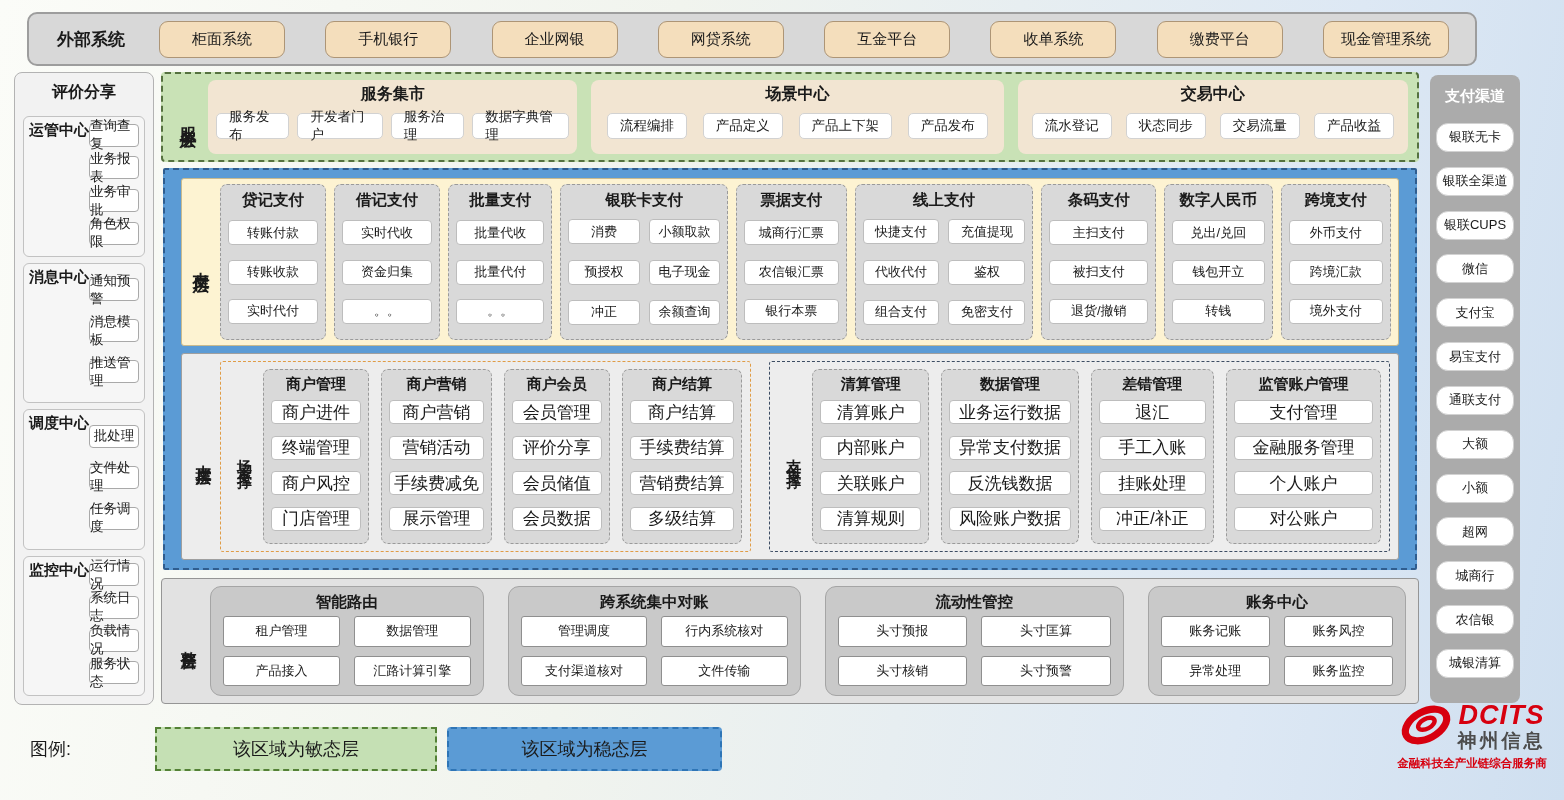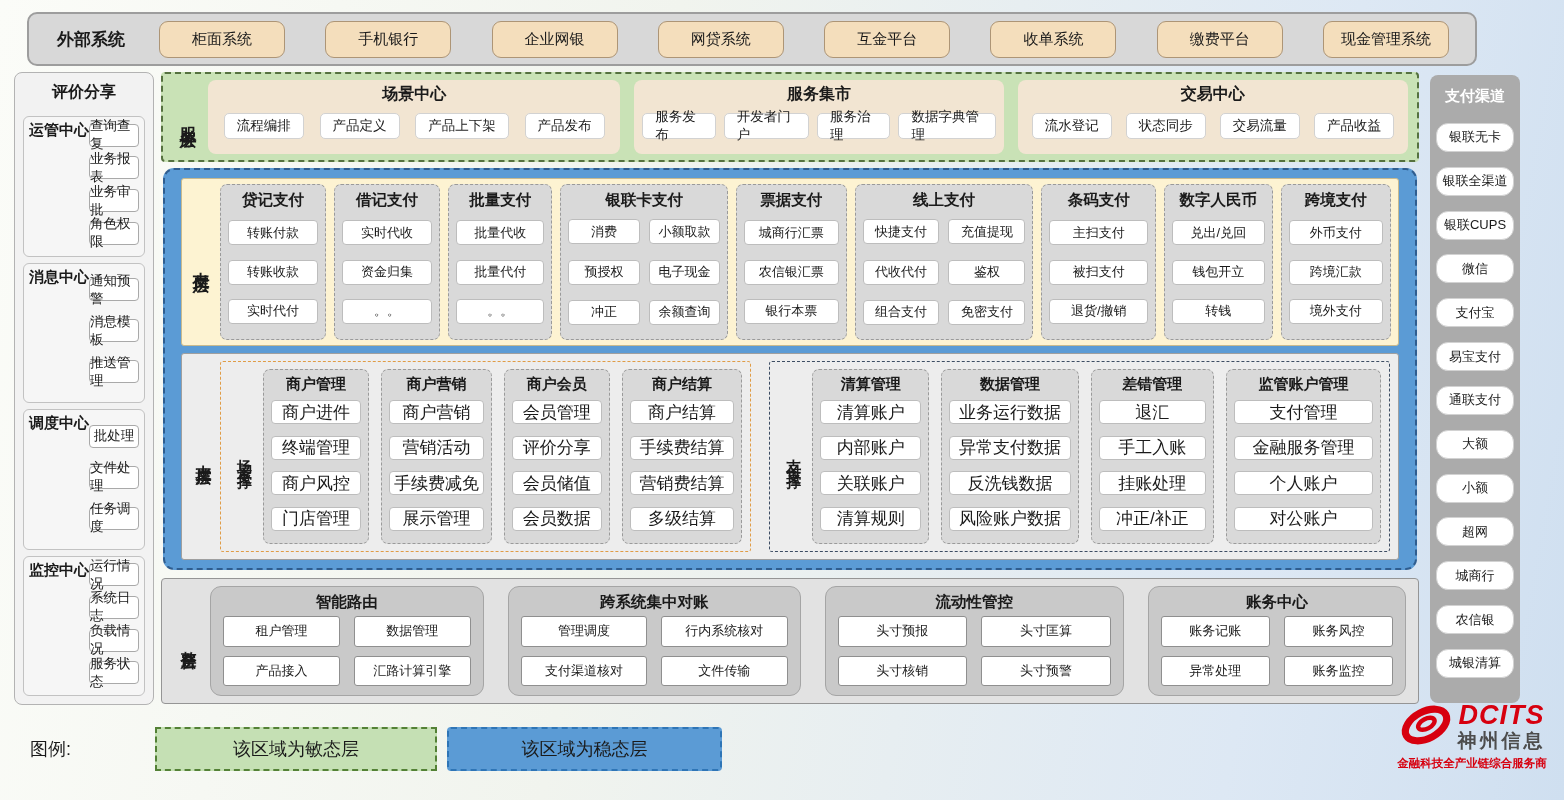--- a/index.html
+++ b/index.html
@@ -39,21 +39,21 @@
                  display:flex;align-items:stretch;padding:6px 9px;gap:4px;}
   .service-layer .v-label{font-size:17px;width:32px;}
   .service-groups{flex:1;display:flex;gap:14px;}
   .service-group{background:#f2e5d2;border-radius:8px;display:flex;flex-direction:column;padding:3px 8px 8px;}
   .service-group-title{font-weight:bold;font-size:16px;text-align:center;padding:1px 0;}
   .service-items{flex:1;display:flex;justify-content:space-evenly;align-items:center;gap:8px;}
   .service-items .white-btn{padding:0 12px;height:26px;font-size:13.5px;border-color:#d2d2d2;border-radius:5px;}
 
   
   .stable{position:absolute;left:163px;top:168px;width:1254px;height:402px;background:#5b9bd5;
-          border:2.5px dashed #2f5d8f;border-radius:11px;box-sizing:border-box;
+          border:2.5px dashed #2f5d8f;border-radius:2px;box-sizing:border-box;
           padding:8px 16px;display:flex;flex-direction:column;gap:7px;}
 
   
   .pay-layer{flex:170;background:#fdf3d2;border:1px solid #c9ba8d;border-radius:3px;
              display:flex;padding:5px 7px;gap:7px;min-height:0;}
   .pay-layer .v-label{font-size:17px;width:24px;}
   .pay-cols{flex:1;display:flex;gap:8px;}
   .pay-col{background:#d9d9d9;border:1.8px dashed #9a9a9a;border-radius:7px;
            display:flex;flex-direction:column;padding:2px 7px 7px;box-sizing:border-box;}
   .pay-col-title{font-weight:bold;font-size:15.5px;text-align:center;padding:3px 0 1px;white-space:nowrap;}
@@ -163,36 +163,36 @@
           <div class="white-btn">系统日志</div>
           <div class="white-btn">负载情况</div>
           <div class="white-btn">服务状态</div>
         </div>
     </div>
   </div>
 
   <div class="service-layer">
     <div class="v-label">服务层</div>
     <div class="service-groups">
+      <div class="service-group" style="flex:370">
+        <div class="service-group-title">服务集市</div>
+        <div class="service-items">
+            <div class="white-btn">服务发布</div>
+            <div class="white-btn">开发者门户</div>
+            <div class="white-btn">服务治理</div>
+            <div class="white-btn">数据字典管理</div>
+          </div>
+      </div>
       <div class="service-group" style="flex:415">
         <div class="service-group-title">场景中心</div>
         <div class="service-items">
             <div class="white-btn">流程编排</div>
             <div class="white-btn">产品定义</div>
             <div class="white-btn">产品上下架</div>
             <div class="white-btn">产品发布</div>
-          </div>
-      </div>
-      <div class="service-group" style="flex:370">
-        <div class="service-group-title">服务集市</div>
-        <div class="service-items">
-            <div class="white-btn">服务发布</div>
-            <div class="white-btn">开发者门户</div>
-            <div class="white-btn">服务治理</div>
-            <div class="white-btn">数据字典管理</div>
           </div>
       </div>
       <div class="service-group" style="flex:392">
         <div class="service-group-title">交易中心</div>
         <div class="service-items">
             <div class="white-btn">流水登记</div>
             <div class="white-btn">状态同步</div>
             <div class="white-btn">交易流量</div>
             <div class="white-btn">产品收益</div>
           </div>

